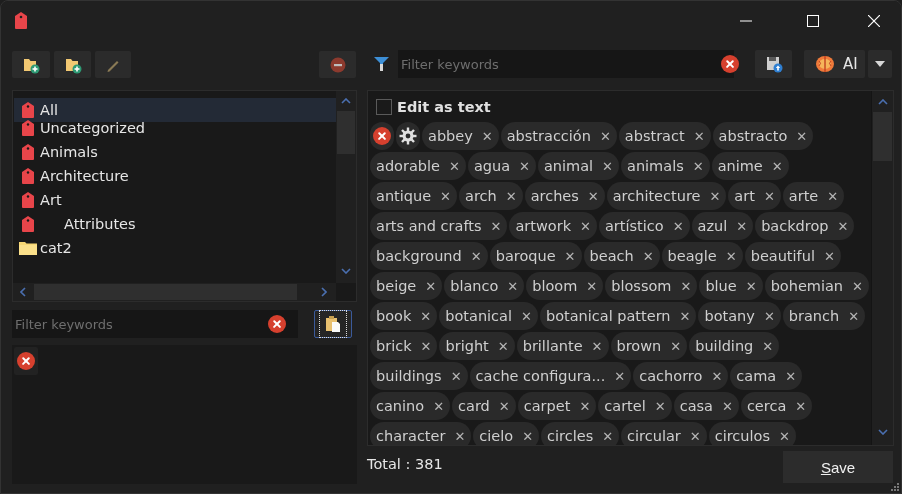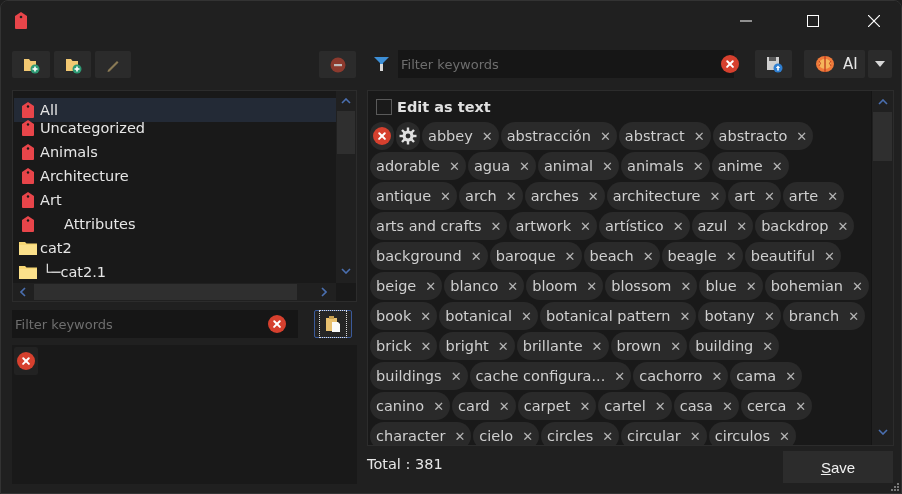--- a/index.html
+++ b/index.html
@@ -145,27 +145,20 @@
           <circle cx="7" cy="4.5" r="1.2" fill="#191919"></circle>
         </svg>
       <span class="lbl">Attributes</span>
     </div>
     <div class="tree-item" style="top:145px;">
       <svg class="folder" viewBox="0 0 18 14">
           <path d="M0 1 h6 l1.5 1.5 H18 V14 H0 Z" fill="#f7d774"></path>
           <rect x="0" y="4" width="18" height="10" fill="#fbe08a"></rect>
         </svg>
       <span class="lbl" style="margin-left:3px;">cat2</span>
-    </div>
-    <div class="tree-item" style="top:169px;">
-      <svg class="folder" viewBox="0 0 18 14">
-          <path d="M0 1 h6 l1.5 1.5 H18 V14 H0 Z" fill="#f7d774"></path>
-          <rect x="0" y="4" width="18" height="10" fill="#fbe08a"></rect>
-        </svg>
-      <span class="lbl" style="margin-left:6px;">└─cat2.1</span>
     </div>
 
     <div class="vscroll" style="left:323px; top:0; width:20px; height:192px;">
       <div class="sb-arrow" style="left:0; top:2px; width:20px; height:16px;">
         <svg width="10" height="6" viewBox="0 0 10 6">
             <path d="M1 5 L5 1 L9 5" stroke="#4a6fb0" stroke-width="1.6" fill="none"></path>
           </svg>
       </div>
       <div class="sb-thumb" style="left:1px; top:20px; width:18px; height:43px;"></div>
       <div class="sb-arrow" style="left:0; top:172px; width:20px; height:16px;">

